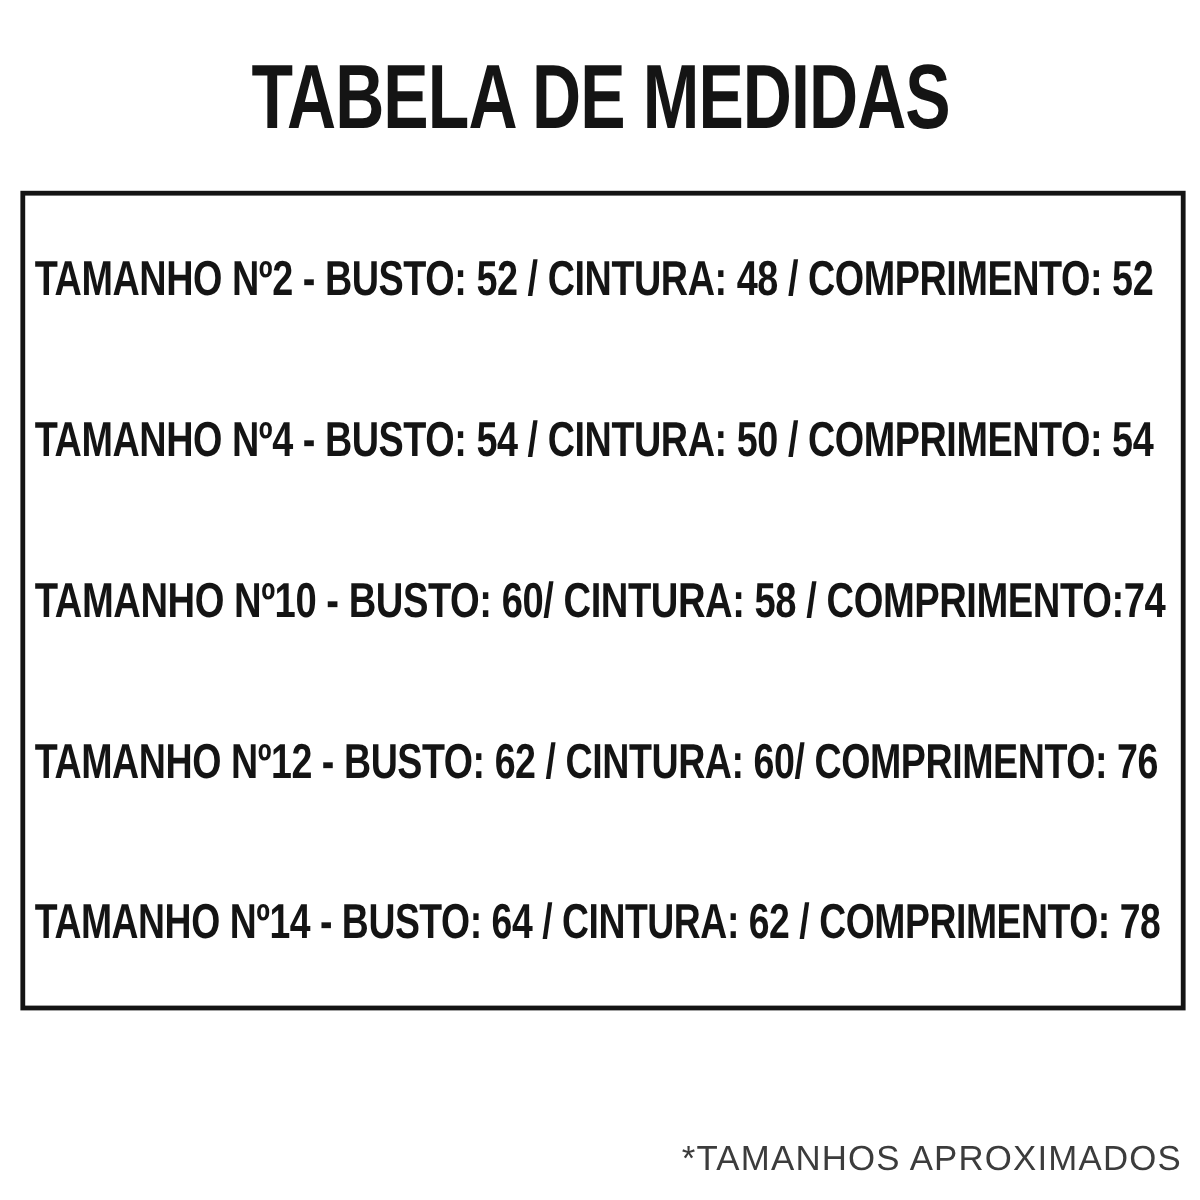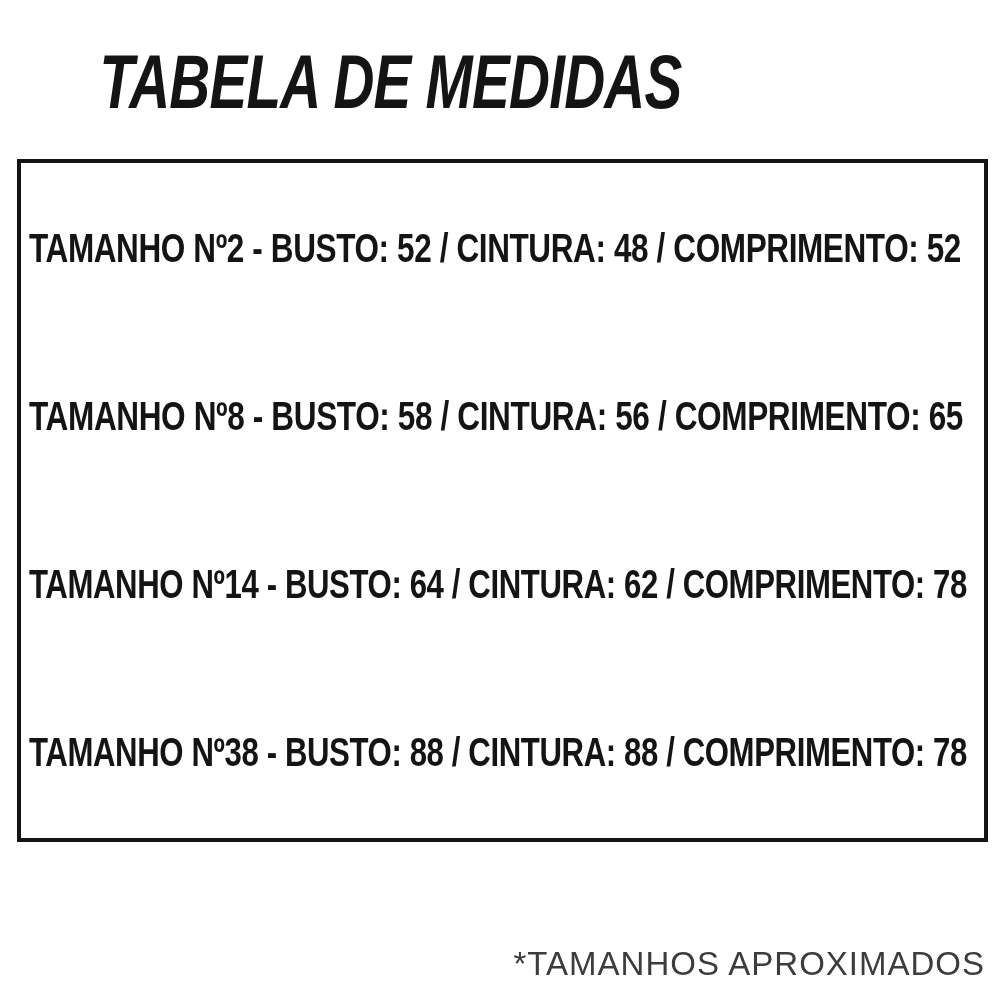--- a/index.html
+++ b/index.html
@@ -11,23 +11,23 @@
     background: #ffffff;
     font-family: "Liberation Sans", sans-serif;
     color: #141414;
     overflow: hidden;
   }
   .page-title {
     position: absolute;
     top: 46px;
     left: 0;
     right: 0;
+    text-align: center;
     line-height: 72px;
     height: 76px;
-    font-style: italic;
   }
   .page-title .fit {
     display: inline-block;
     white-space: nowrap;
     font-weight: 700;
     font-size: 76px;
     letter-spacing: -1px;
     transform-origin: center center;
   }
   .table-box {
@@ -54,40 +54,43 @@
     white-space: nowrap;
     font-weight: 700;
     font-size: 41px;
     letter-spacing: -0.5px;
     transform-origin: left center;
   }
   .footer-note {
     position: absolute;
     right: 15px;
     bottom: 17px;
-    font-size: 33px;
+    font-size: 29px;
     font-weight: 400;
     letter-spacing: 1px;
     color: #3c3c3c;
     white-space: nowrap;
   }
 </style>
 </head>
 <body>
 
 <h1 class="page-title"><span class="fit" style="transform: scaleX(0.745198);">TABELA DE MEDIDAS</span></h1>
 
 <div class="table-box">
   <div class="table-row">
       <span class="fit" style="transform: scaleX(0.768323);">TAMANHO Nº2 - BUSTO: 52 / CINTURA: 48 / COMPRIMENTO: 52</span>
     </div>
   <div class="table-row">
-      <span class="fit" style="transform: scaleX(0.769972);">TAMANHO Nº8 - BUSTO: 58 / CINTURA: 56 / COMPRIMENTO: 65</span>
+      <span class="fit" style="transform: scaleX(0.768323);">TAMANHO Nº4 - BUSTO: 54 / CINTURA: 50 / COMPRIMENTO: 54</span>
+    </div>
+  <div class="table-row">
+      <span class="fit" style="transform: scaleX(0.776227);">TAMANHO Nº10 - BUSTO: 60/ CINTURA: 58 / COMPRIMENTO:74</span>
+    </div>
+  <div class="table-row">
+      <span class="fit" style="transform: scaleX(0.764423);">TAMANHO Nº12 - BUSTO: 62 / CINTURA: 60/ COMPRIMENTO: 76</span>
     </div>
   <div class="table-row">
       <span class="fit" style="transform: scaleX(0.759303);">TAMANHO Nº14 - BUSTO: 64 / CINTURA: 62 / COMPRIMENTO: 78</span>
-    </div>
-  <div class="table-row">
-      <span class="fit" style="transform: scaleX(0.759303);">TAMANHO Nº38 - BUSTO: 88 / CINTURA: 88 / COMPRIMENTO: 78</span>
     </div>
 </div>
 
 <div class="footer-note">*TAMANHOS APROXIMADOS</div>
 
 </body></html>

